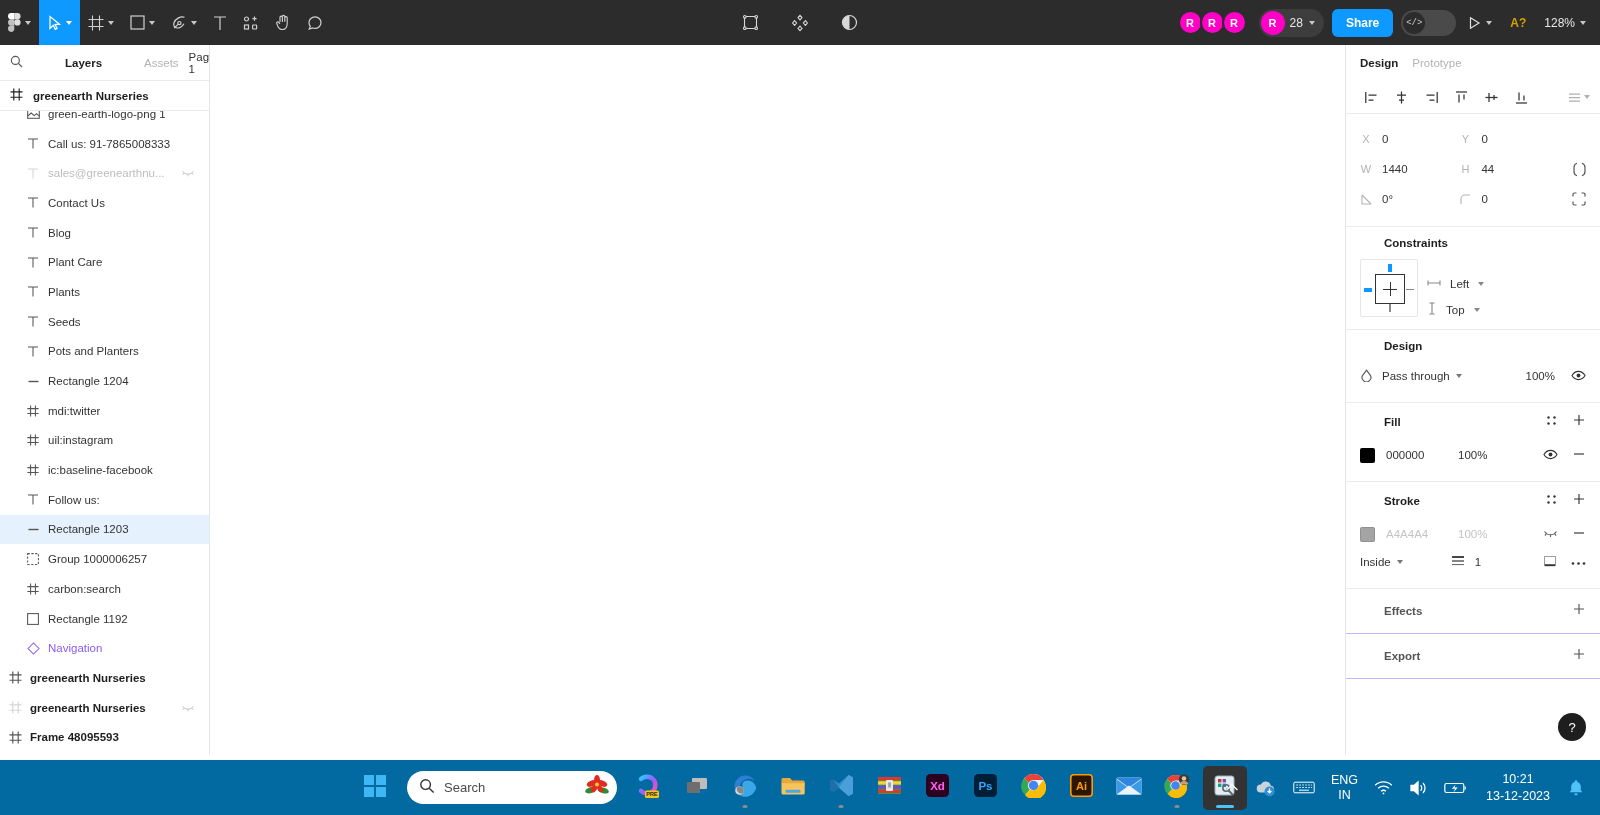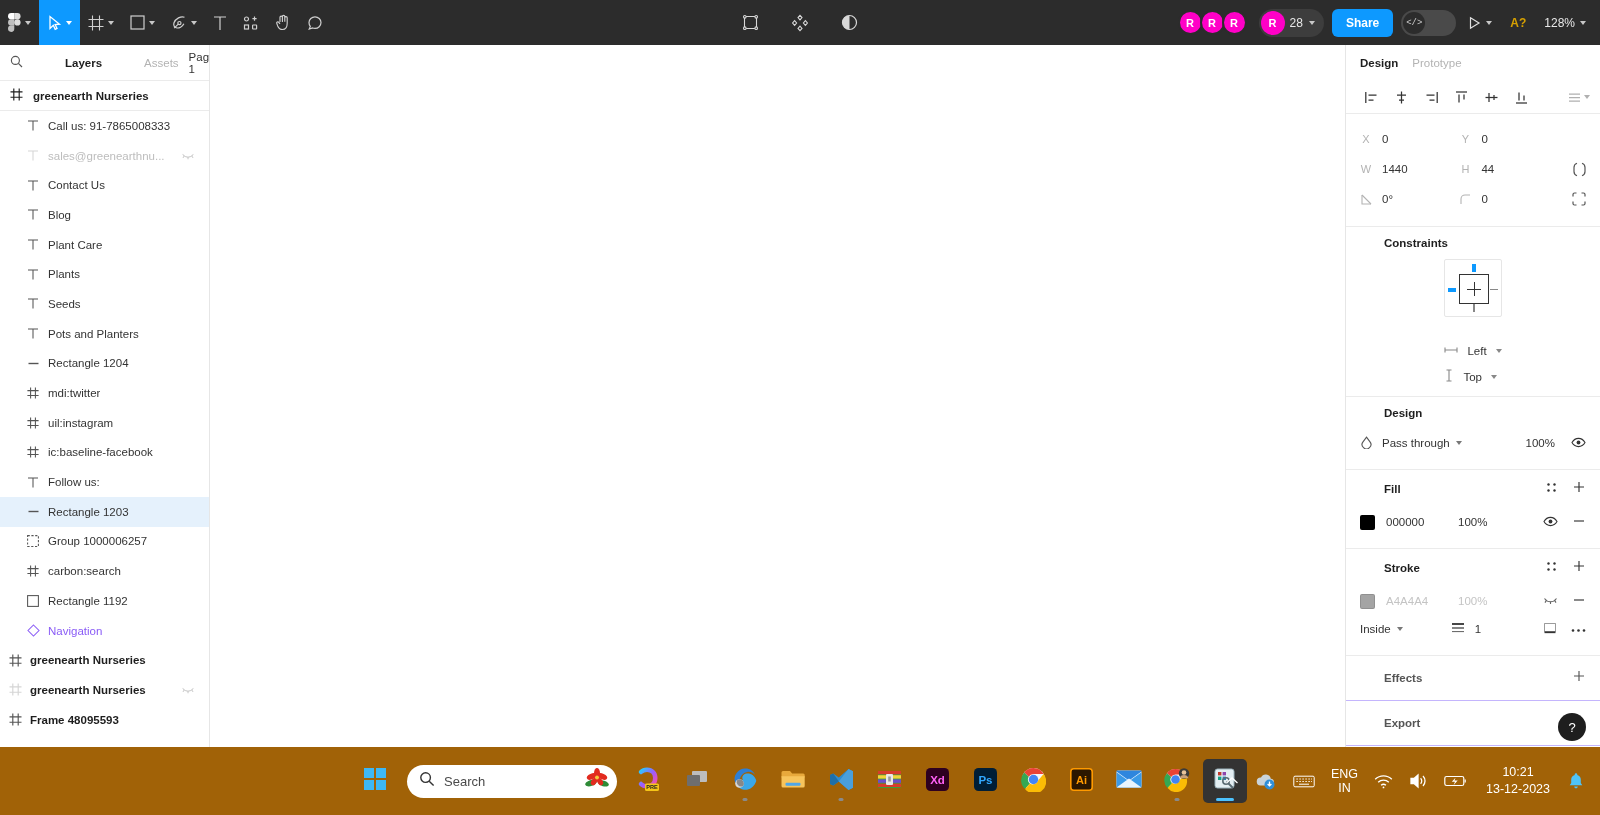--- a/index.html
+++ b/index.html
@@ -171,21 +171,21 @@
   }
   .prop-label { color: #b3b3b3; width: 12px; font-size: 11px; display: flex; justify-content: center; }
   .prop-val { color: #333; }
   .prop-side {
     width: 12%; display: flex; align-items: center; justify-content: flex-end;
     height: 30px; cursor: pointer;
   }
   .sec-title { font-size: 11.5px; font-weight: bold; color: #1e1e1e; margin-left: 24px; }
   .sec-head { display: flex; align-items: center; justify-content: space-between; margin-bottom: 10px; }
   .sec-head-icons { display: flex; align-items: center; gap: 14px; }
-  .constraint-row { display: flex; align-items: center; gap: 22px; flex-direction: column; }
+  .constraint-row { display: flex; align-items: flex-end; gap: 9px; }
   .constraint-widget {
     width: 58px; height: 58px; border: 1px solid #e6e6e6; border-radius: 2px;
     position: relative; cursor: pointer; background: #fff;
   }
   .cw-box {
     position: absolute; left: 14px; top: 14px;
     width: 30px; height: 30px; border: 1.3px solid #333;
   }
   .cw-plus-h { position: absolute; left: 22px; top: 28.5px; width: 14px; height: 1.3px; background: #333; }
   .cw-plus-v { position: absolute; left: 28.5px; top: 22px; width: 1.3px; height: 14px; background: #333; }
@@ -212,22 +212,22 @@
     position: absolute; right: 14px; bottom: 14px;
     width: 28px; height: 28px; border-radius: 50%;
     background: #1e1e1e; color: #fff;
     display: flex; align-items: center; justify-content: center;
     font-size: 13px; cursor: pointer;
   }
 
   
   .taskbar {
     position: absolute; bottom: 0; left: 0;
-    width: 1600px; height: 68px;
-    background: #a16207;
+    width: 1600px; height: 55px;
+    background: #0369a1;
     display: flex; align-items: center;
   }
   .tb-apps {
     position: absolute; left: 0; right: 0;
     display: flex; align-items: center; justify-content: center; gap: 4px;
     height: 60px;
   }
   .tb-app {
     width: 44px; height: 44px;
     display: flex; align-items: center; justify-content: center;
@@ -443,20 +443,29 @@
     <div class="lp-root">
       <span>
         <svg width="13" height="13" viewBox="0 0 13 13" stroke="#1e1e1e" stroke-width="1.15">
           <path d="M3.8 0.5v12M9.2 0.5v12M0.5 3.8h12M0.5 9.2h12"></path>
         </svg>
       </span>
       <span>greenearth Nurseries</span>
     </div>
 
     <div class="layer-list" id="layer-list">
+        <div class="layer-row" style="margin-top: -12px;">
+          <span class="layer-icon indent" style="color: rgb(85, 85, 85);">
+            <svg width="13" height="13" viewBox="0 0 13 13" fill="none" stroke="currentColor" stroke-width="1.05">
+              <rect x="0.7" y="1.7" width="11.6" height="9.6"></rect>
+              <path d="M0.7 9 4.2 6l3 2.6 2.3-2 2.8 2.6"></path>
+            </svg>
+          </span>
+          <span class="layer-name">green-earth-logo-png 1</span>
+        </div>
         <div class="layer-row">
           <span class="layer-icon indent" style="color: rgb(85, 85, 85);">
             <svg width="12" height="13" viewBox="0 0 12 13" stroke="currentColor" stroke-width="1.05" fill="none">
               <path d="M1 2h10M6 2v9.5"></path>
             </svg>
           </span>
           <span class="layer-name">Call us: 91-7865008333</span>
         </div>
         <div class="layer-row dim">
           <span class="layer-icon indent" style="color: rgb(213, 213, 213);">

